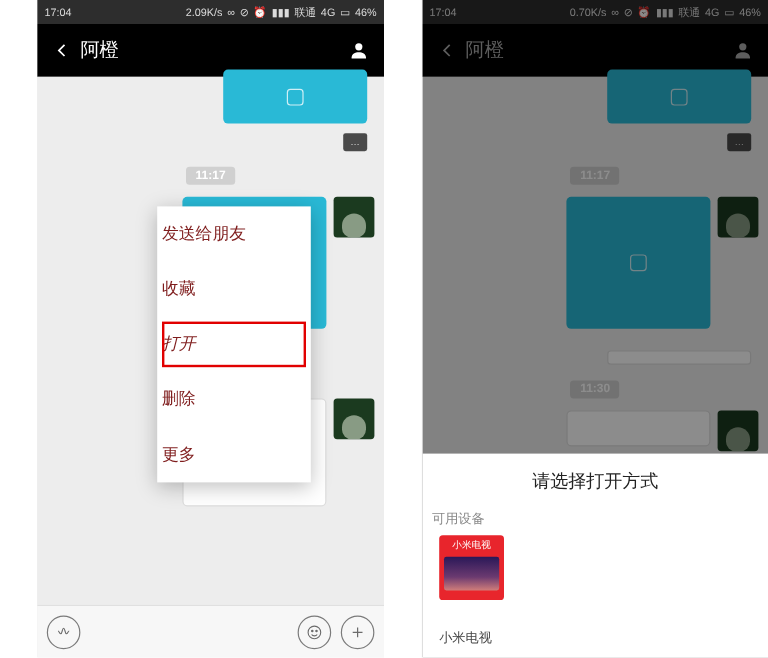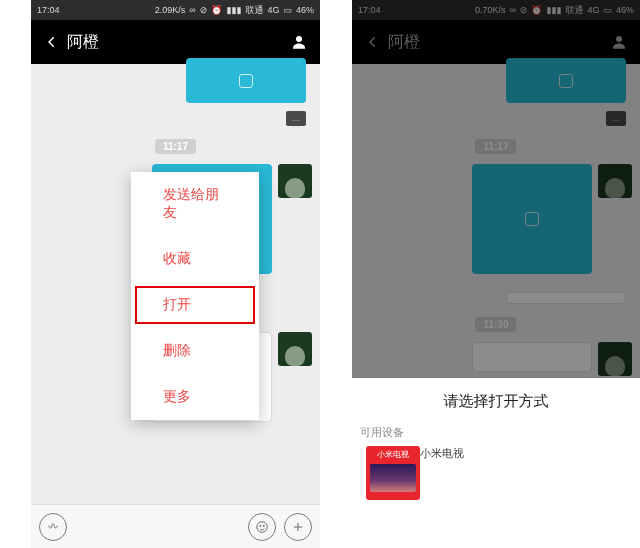--- a/index.html
+++ b/index.html
@@ -124,27 +124,28 @@
   .context-menu {
     position: absolute;
     top: 172px;
     left: 100px;
     width: 128px;
     background: #fff;
     box-shadow: 0 4px 16px rgba(0,0,0,0.25);
     z-index: 20;
   }
   .context-menu .item {
-    padding: 14px 32px;
+    padding: 14px 4px;
     font-size: 14px;
-    color: #ef4444;
+    color: #7f1d1d;
   }
   .context-menu .item.highlight {
     outline: 2px solid #e10000;
     outline-offset: -6px;
+    font-style: italic;
   }
 
   
   .dim {
     position: absolute; top:0; left:0; right:0; bottom:0;
     background: rgba(0,0,0,0.45);
     z-index: 5;
   }
   .sheet {
     position: absolute;
@@ -161,23 +162,23 @@
     color: #222;
   }
   .sheet-sub {
     padding: 14px 8px 6px;
     font-size: 11px;
     color: #888;
   }
   .device {
     padding: 0 14px;
     display: flex;
-    flex-direction: row;
+    flex-direction: column;
     align-items: flex-start;
-    gap: 0;
+    gap: 24px;
   }
   .device-tile {
     width: 54px; height: 54px;
     background: #e8252c;
     border-radius: 3px;
     display:flex; flex-direction:column; align-items:center;
     overflow:hidden;
   }
   .device-tile .label {
     font-size: 8px; color:#fff; padding-top:3px;

